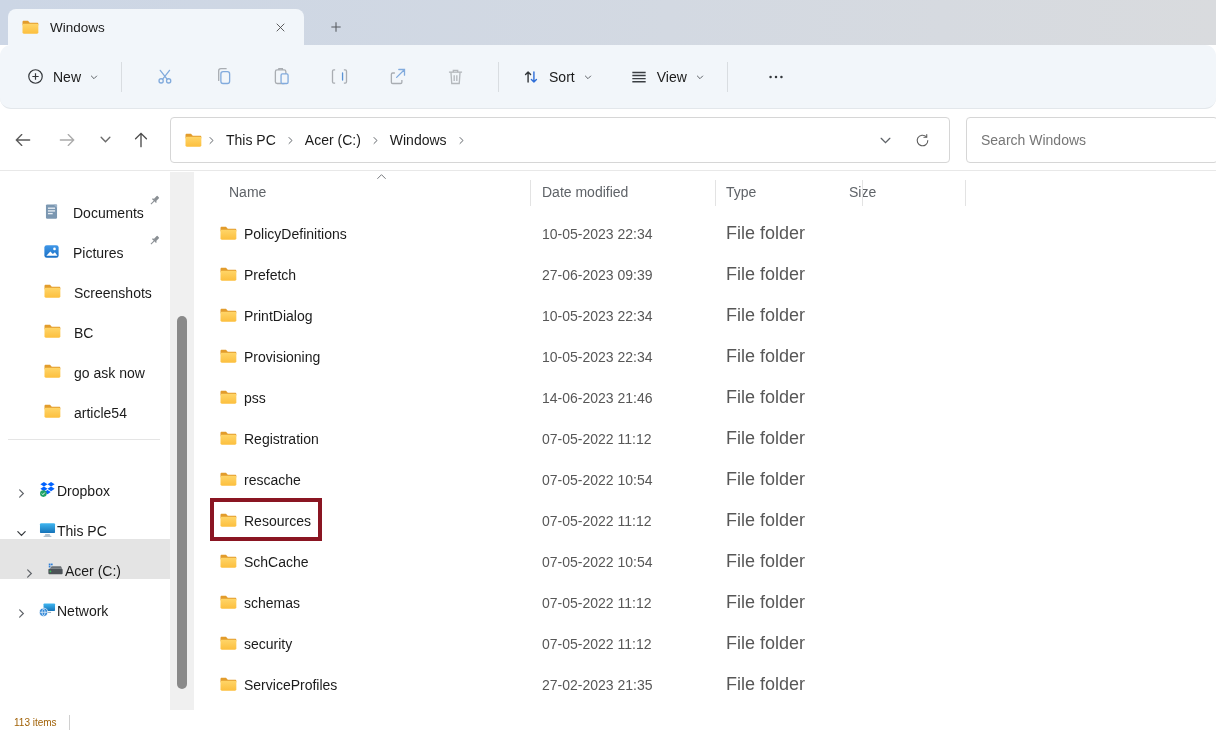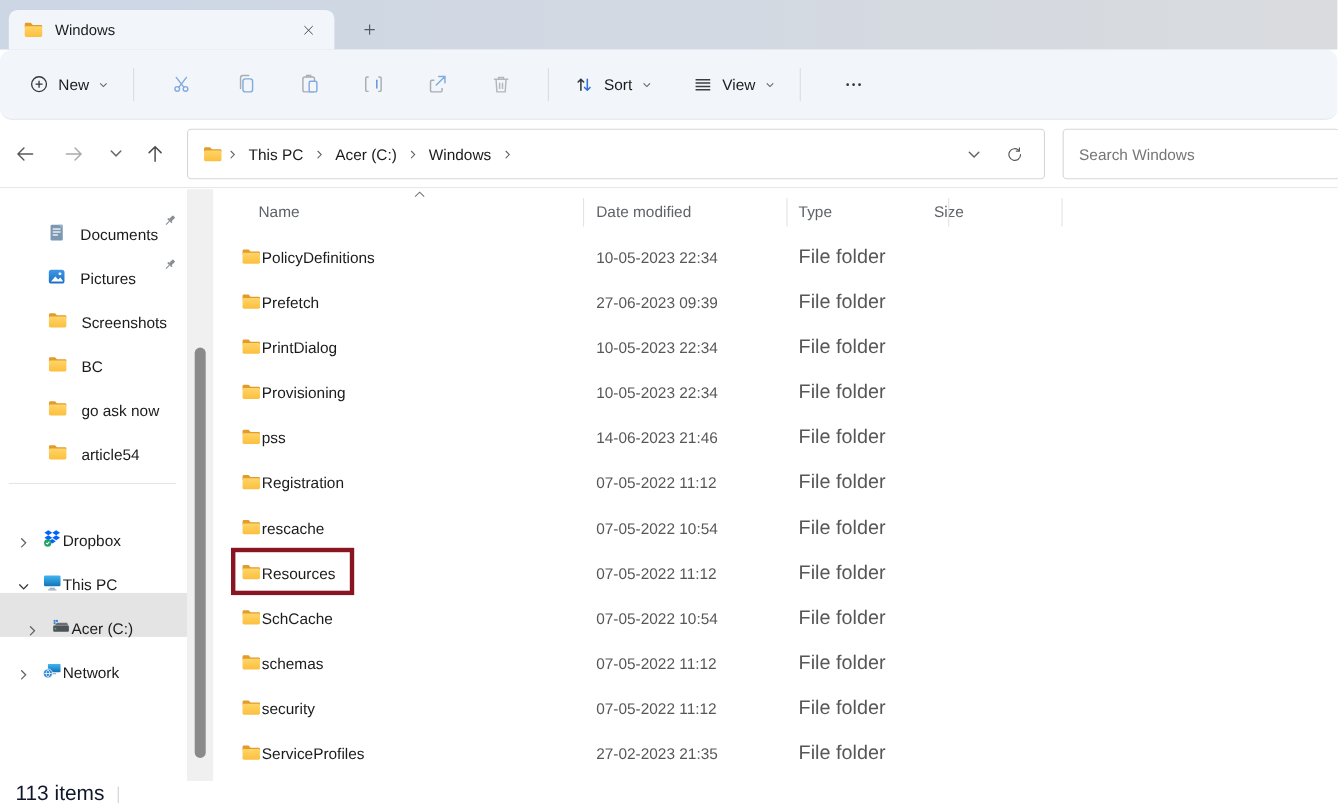--- a/index.html
+++ b/index.html
@@ -57,28 +57,28 @@
 
   
   .main { flex:1; position:relative; background:#fff; overflow:hidden; }
   .main-header { position:relative; height:41px; }
   .col-h { position:absolute; top:12px; font-size:14px; color:#5f6368; }
   .col-div { position:absolute; top:8px; width:1px; height:26px; background:#e3e3e3; }
   .sort-caret { position:absolute; top:1px; }
   .rows { position:relative; }
   .file-row { height:41px; position:relative; display:flex; align-items:center; }
   .file-row .f-icon { position:absolute; left:24px; top:10px; }
-  .file-row .f-name { position:absolute; left:44px; font-size:14px; color:#1b1b1b; white-space:nowrap; }
+  .file-row .f-name { position:absolute; left:50px; font-size:14px; color:#1b1b1b; white-space:nowrap; }
   .file-row .f-date { position:absolute; left:348px; font-size:14px; color:#575757; white-space:nowrap; }
   .file-row .f-type { position:absolute; left:532px; font-size:18px; color:#575757; white-space:nowrap; }
   .annotation { position:absolute; left:16px; top:-2px; width:112px; height:43px; border:4px solid #8a1522; }
 
   
   .statusbar { position:absolute; left:0; right:0; bottom:0; height:24px; display:flex; align-items:center; background:#fff; }
-  .status-text { margin-left:14px; font-size:19px; color:#0f172a; }
+  .status-text { margin-left:14px; font-size:10px; color:#a16207; }
   .status-div { width:1px; height:15px; background:#d0d0d0; margin-left:12px; }
 
   svg { display:block; }
 </style>
 </head>
 <body>
 
 <svg width="0" height="0" style="position:absolute">
   <defs>
     <linearGradient id="gFold" x1="0" y1="0" x2="0" y2="1">
@@ -462,21 +462,21 @@
     <div class="v-scroll">
       <div class="v-thumb" style="top:144px;height:373px;"></div>
     </div>
     <div class="main">
       <div class="main-header">
         <span class="sort-caret" style="left:182px">
           <svg width="11" height="7" viewBox="0 0 12 7">
               <path d="M1.5 6L6 1.5 10.5 6" stroke="#6b6f73" stroke-width="1" fill="none"></path>
             </svg>
         </span>
-        <span class="col-h" style="left:41px">Name</span>
+        <span class="col-h" style="left:35px">Name</span>
         <span class="col-h" style="left:348px">Date modified</span>
         <span class="col-h" style="left:532px">Type</span>
         <span class="col-h" style="left:655px">Size</span>
         <span class="col-div" style="left:336px"></span>
         <span class="col-div" style="left:521px"></span>
         <span class="col-div" style="left:668px"></span>
         <span class="col-div" style="left:771px"></span>
       </div>
       <div class="rows" id="fileRows">
           <div class="file-row">

